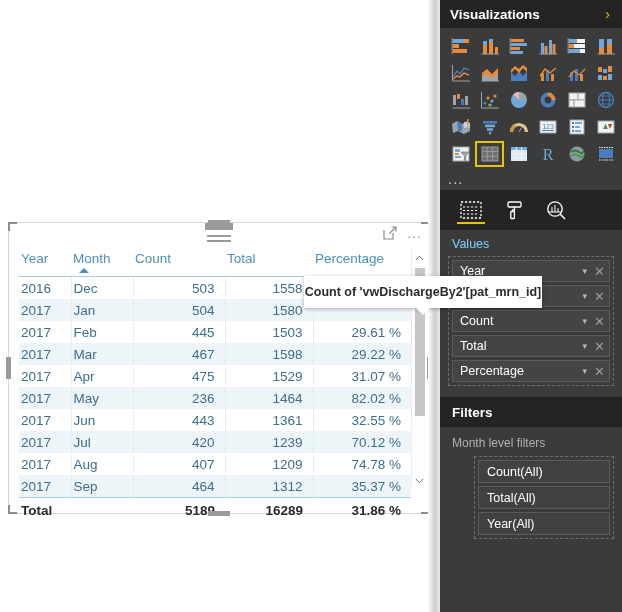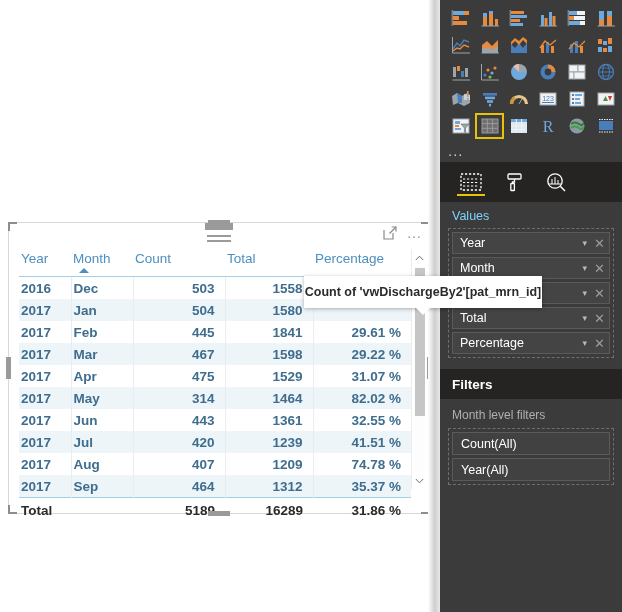--- a/index.html
+++ b/index.html
@@ -64,21 +64,20 @@
   }
   table.grid th.num { text-align: right; padding-right: 10px; }
   .sort-asc {
     position: absolute; left: 8px; bottom: 3px;
     width: 0; height: 0; border-left: 5px solid transparent;
     border-right: 5px solid transparent; border-bottom: 5px solid #4d8fbe;
   }
   table.grid td {
     color: #3e6d8e; font-size: 13.5px; padding: 3.5px 8px 3.5px 2px;
     border-right: 1px solid #e6eef3;
-    font-weight: bold;
   }
   table.grid td.num { text-align: right; padding-right: 10px; }
   table.grid td:last-child { border-right: none; }
   table.grid tbody tr.alt td { background: #eef5f9; }
   table.grid tfoot td {
     color: #2b2b2b; font-weight: bold; font-size: 13.5px;
     border-top: 1px solid #9fd0e8; padding-top: 5px; padding-bottom: 5px;
     border-right: none;
   }
 
@@ -158,21 +157,21 @@
   .chip:last-child { margin-bottom: 0; }
   .chip .nm { flex: 1; overflow: hidden; white-space: nowrap; }
   .chip .dd { color: #b9b9b9; font-size: 9px; padding-right: 7px; }
   .chip .x  { color: #9c9c9c; font-size: 13px; }
 
   .filters-title {
     height: 30px; background: #252423; color: #ffffff; font-size: 13.5px; font-weight: bold;
     display: flex; align-items: center; padding-left: 12px; margin-top: 5px;
   }
   .flt-sub { color: #b0b0b0; font-size: 12px; padding: 9px 0 6px 12px; }
-  .flt-list { padding: 0 8px; }
+  .flt-list { padding: 0 8px; margin-left: 26px; }
   .flt-box { border: 1px dashed #6e6e6e; padding: 3px; }
   .flt-item {
     height: 23px; background: #414141; border: 1px solid #5a5a5a;
     display: flex; align-items: center; padding-left: 8px;
     color: #ffffff; font-size: 12.5px; margin-bottom: 3px;
   }
   .flt-item:last-child { margin-bottom: 0; }
 
   .panel-gutter {
     position: absolute; left: -12px; top: 0; width: 12px; height: 612px;
@@ -238,57 +237,57 @@
                 <td>2017</td>
                 <td>Jan</td>
                 <td class="num">504</td>
                 <td class="num">1580</td>
                 <td class="num"></td>
               </tr>
               <tr class="">
                 <td>2017</td>
                 <td>Feb</td>
                 <td class="num">445</td>
-                <td class="num">1841</td>
+                <td class="num">1503</td>
                 <td class="num">29.61 %</td>
               </tr>
               <tr class="alt">
                 <td>2017</td>
                 <td>Mar</td>
                 <td class="num">467</td>
                 <td class="num">1598</td>
                 <td class="num">29.22 %</td>
               </tr>
               <tr class="">
                 <td>2017</td>
                 <td>Apr</td>
                 <td class="num">475</td>
                 <td class="num">1529</td>
                 <td class="num">31.07 %</td>
               </tr>
               <tr class="alt">
                 <td>2017</td>
                 <td>May</td>
-                <td class="num">314</td>
+                <td class="num">236</td>
                 <td class="num">1464</td>
                 <td class="num">82.02 %</td>
               </tr>
               <tr class="">
                 <td>2017</td>
                 <td>Jun</td>
                 <td class="num">443</td>
                 <td class="num">1361</td>
                 <td class="num">32.55 %</td>
               </tr>
               <tr class="alt">
                 <td>2017</td>
                 <td>Jul</td>
                 <td class="num">420</td>
                 <td class="num">1239</td>
-                <td class="num">41.51 %</td>
+                <td class="num">70.12 %</td>
               </tr>
               <tr class="">
                 <td>2017</td>
                 <td>Aug</td>
                 <td class="num">407</td>
                 <td class="num">1209</td>
                 <td class="num">74.78 %</td>
               </tr>
               <tr class="alt">
                 <td>2017</td>
@@ -337,20 +336,24 @@
     </div>
   </div>
 
   <div class="tooltip">
     <span>Count of 'vwDischargeBy2'[pat_mrn_id]</span>
   </div>
 
   <div class="panel">
     <div class="panel-gutter"></div>
 
+    <div class="panel-title">
+      <span>Visualizations</span>
+      <span class="chev">›</span>
+    </div>
 
     <div class="viz-grid">
         <div class="viz-cell">
           <svg width="20" height="18" viewBox="0 0 20 18">
             <rect x="2" y="2" width="11" height="4" fill="#6fa8dc"></rect>
             <rect x="13" y="2" width="5" height="4" fill="#e88a3c"></rect>
             <rect x="2" y="7" width="6" height="4" fill="#e88a3c"></rect>
             <rect x="2" y="12" width="14" height="4" fill="#e88a3c"></rect>
             <line x1="1.2" y1="1" x2="1.2" y2="17" stroke="#9aa5ad"></line>
           </svg>
@@ -662,18 +665,21 @@
     <div class="filters-title">
       <span>Filters</span>
     </div>
     <div class="flt-sub">Month level filters</div>
     <div class="flt-list">
       <div class="flt-box">
           <div class="flt-item">
             <span>Count(All)</span>
           </div>
           <div class="flt-item">
+            <span>Total(All)</span>
+          </div>
+          <div class="flt-item">
             <span>Year(All)</span>
           </div>
         </div>
     </div>
   </div>
 </div>
 
 </body></html>

